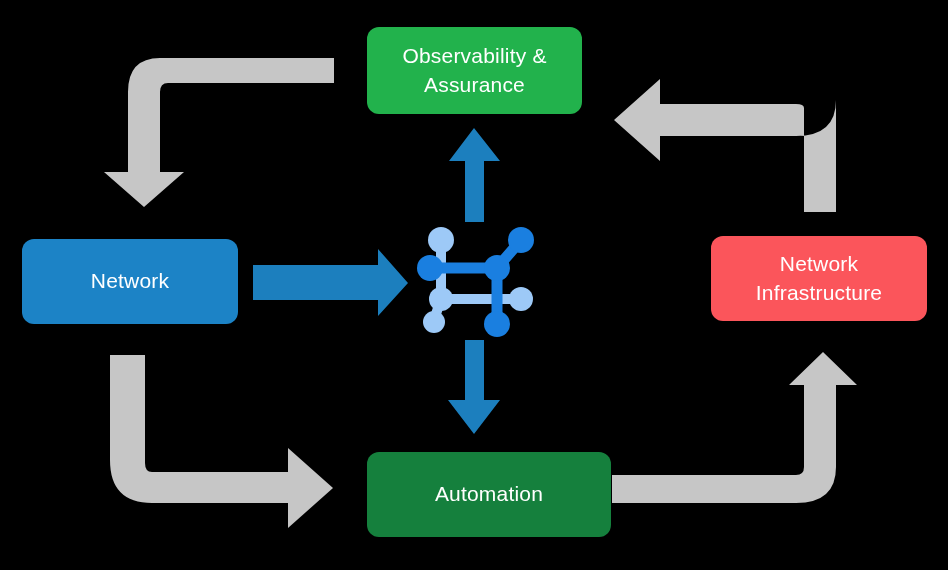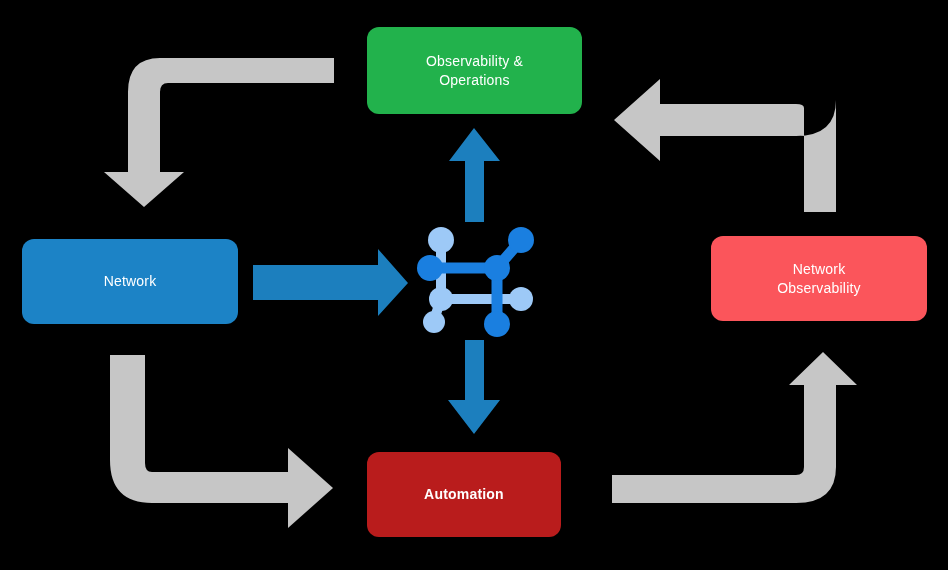--- a/index.html
+++ b/index.html
@@ -19,21 +19,21 @@
     overflow: hidden;
   }
   .node-box {
     position: absolute;
     display: flex;
     align-items: center;
     justify-content: center;
     text-align: center;
     border-radius: 12px;
     color: #ffffff;
-    font-size: 14px;
+    font-size: 21px;
     font-weight: 400;
     line-height: 1.35;
     letter-spacing: 0.2px;
     box-sizing: border-box;
     padding: 4px 28px;
     z-index: 3;
   }
   .node-box span { display: block; }
 
   #box-observability {
@@ -42,23 +42,22 @@
   }
   #box-network-operations {
     left: 22px; top: 239px; width: 216px; height: 85px;
     background: #1c83c6;
   }
   #box-network-infrastructure {
     left: 711px; top: 236px; width: 216px; height: 85px;
     background: #fb555b;
   }
   #box-automation-tooling {
-    left: 367px; top: 452px; width: 194px; height: 85px;
-    background: #b91c1c;
-    font-weight: bold;
+    left: 367px; top: 452px; width: 244px; height: 85px;
+    background: #15803d;
   }
 
   .svg-layer {
     position: absolute;
     left: 0; top: 0;
     width: 948px;
     height: 570px;
     z-index: 1;
   }
   .icon-layer { z-index: 2; }
@@ -174,34 +173,34 @@
       <circle cx="430" cy="268" r="13" fill="#1a7fe0"></circle>
       <circle cx="497" cy="268" r="13" fill="#1a7fe0"></circle>
       <circle cx="521" cy="240" r="13" fill="#1a7fe0"></circle>
       <circle cx="497" cy="324" r="13" fill="#1a7fe0"></circle>
     </g>
   </svg>
 
   <div class="node-box" id="box-observability">
     <div>
       <span>Observability &amp;</span>
-      <span>Operations</span>
+      <span>Assurance</span>
     </div>
   </div>
 
   <div class="node-box" id="box-network-operations">
     <div>
       <span>Network</span>
     </div>
   </div>
 
   <div class="node-box" id="box-network-infrastructure">
     <div>
       <span>Network</span>
-      <span>Observability</span>
+      <span>Infrastructure</span>
     </div>
   </div>
 
   <div class="node-box" id="box-automation-tooling">
     <div>
       <span>Automation</span>
     </div>
   </div>
 
 </div>

